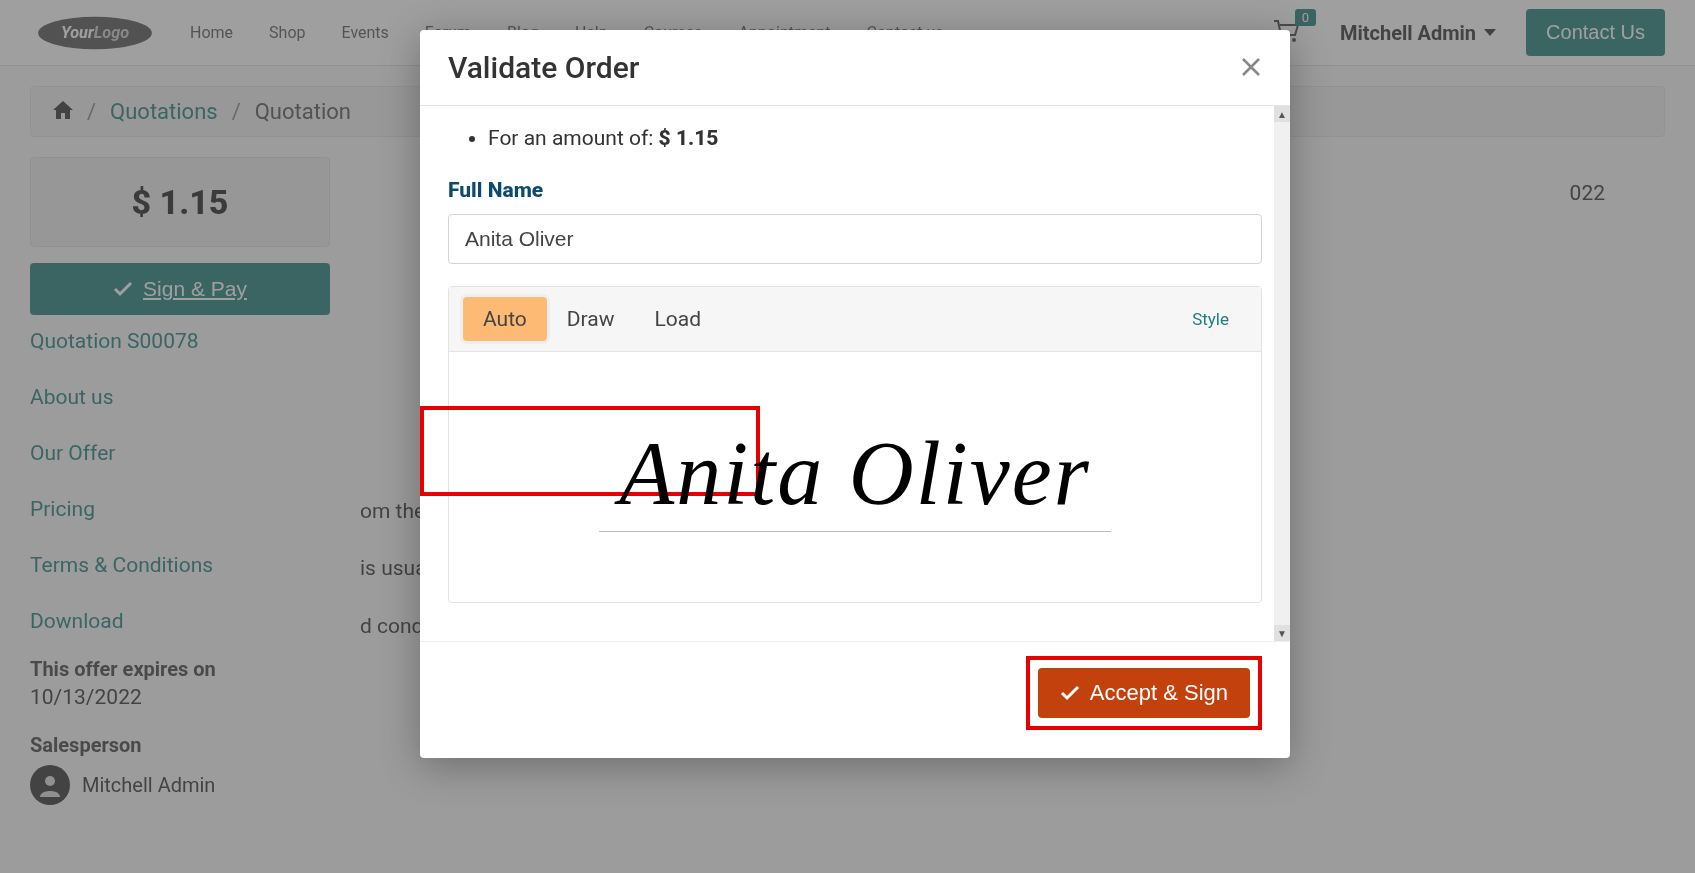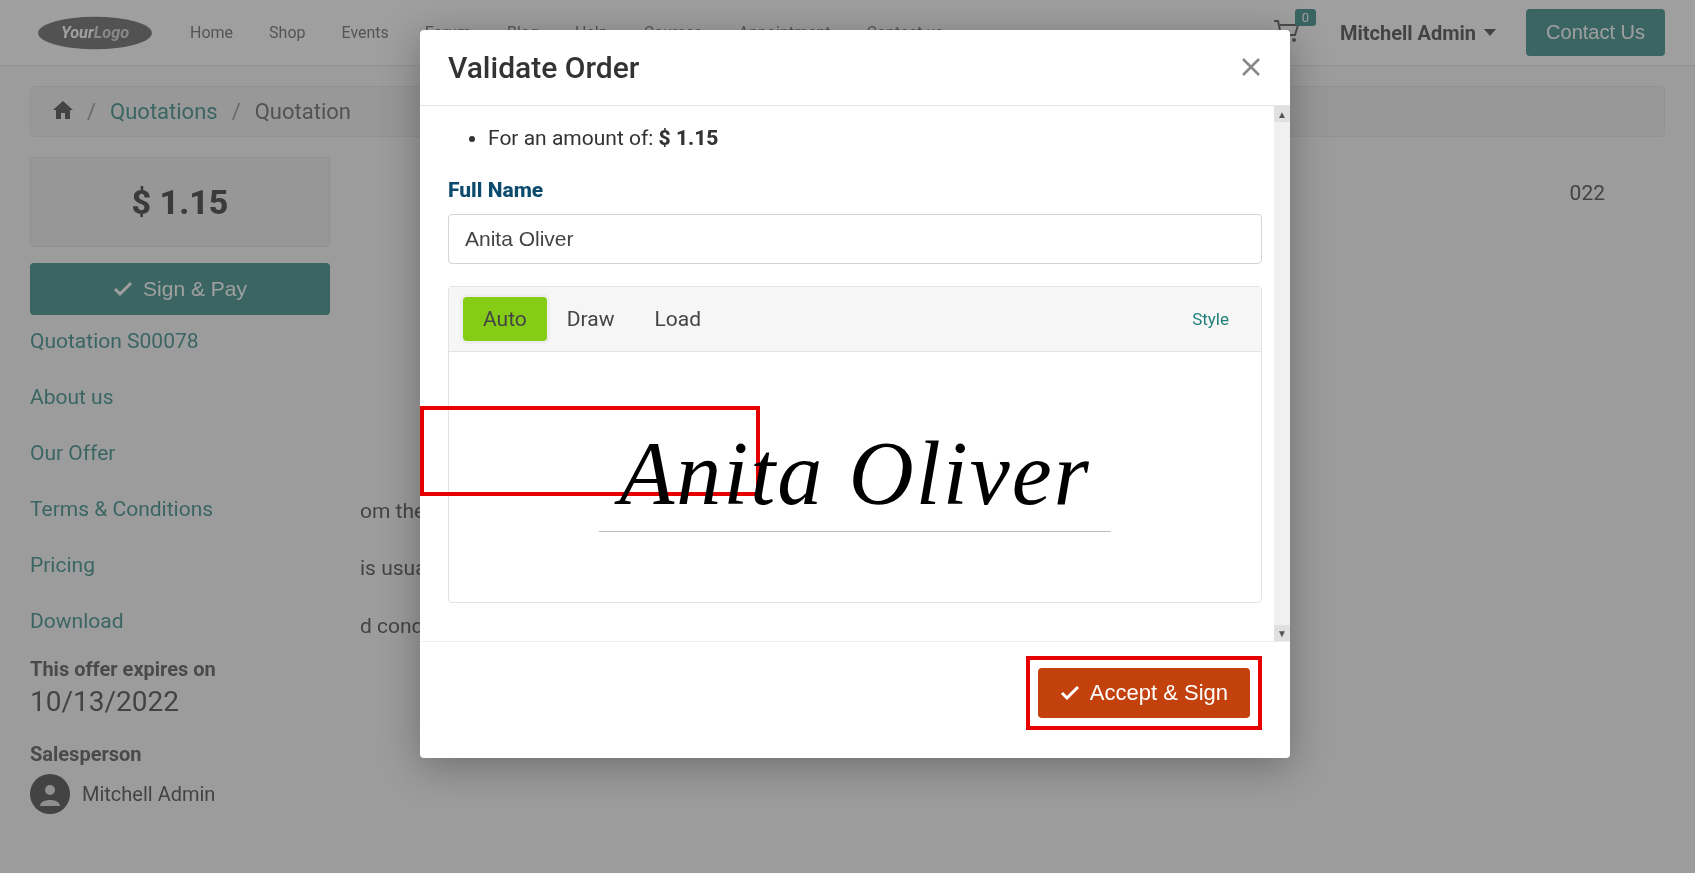--- a/index.html
+++ b/index.html
@@ -17,27 +17,27 @@
 .contact-btn { background: #1f7f7a; color: #fff; border: none; padding: 12px 20px; font-size: 20px; border-radius: 4px; cursor: pointer; }
 
 .page { padding: 20px 30px; display: flex; gap: 30px; }
 .breadcrumb { background: #f0f0f0; border: 1px solid #e2e2e2; border-radius: 4px; padding: 12px 22px; display: flex; align-items: center; gap: 14px; font-size: 22px; color: #1f7f7a; margin: 20px 30px 0 30px; }
 .breadcrumb .sep { color: #888; }
 .breadcrumb .cur { color: #555; }
 .breadcrumb .home-icon { color: #444; }
 
 .sidebar { width: 300px; }
 .pricebox { background: #eee; border: 1px solid #ddd; border-radius: 4px; padding: 24px 0; text-align: center; font-size: 34px; font-weight: 800; color: #222; margin-bottom: 16px; }
-.signpay-btn { width: 100%; background: #1f7f7a; color: #fff; border: none; padding: 14px 0; font-size: 21px; border-radius: 4px; display: flex; align-items: center; justify-content: center; gap: 10px; margin-bottom: 14px; cursor: pointer; }
+.signpay-btn { width: 100%; background: #1f7f7a; color: #fff; border: none; padding: 14px 0; font-size: 21px; border-radius: 4px; display: flex; align-items: center; justify-content: center; gap: 10px; margin-bottom: 14px; cursor: pointer; text-decoration: underline; }
 .btn-row { display: flex; gap: 10px; margin-bottom: 24px; }
 .dark-btn { flex: 1; background: #403c3c; color: #fff; border: none; padding: 12px 0; font-size: 20px; border-radius: 4px; display: flex; align-items: center; justify-content: center; gap: 8px; cursor: pointer; }
 .sidelinks { display: flex; flex-direction: column; gap: 32px; font-size: 21px; color: #1f7f7a; margin-bottom: 24px; }
 .sidelinks span { cursor: pointer; }
 .expire-label { font-weight: 700; color: #444; font-size: 20px; margin-bottom: 4px; }
-.expire-date { font-size: 28px; color: #333; margin-bottom: 24px; }
+.expire-date { font-size: 21px; color: #333; margin-bottom: 24px; }
 .sp-label { font-weight: 700; color: #444; font-size: 20px; margin-bottom: 8px; }
 .sp-person { display: flex; align-items: center; gap: 12px; font-size: 20px; color: #333; }
 .avatar { width: 40px; height: 40px; border-radius: 50%; background: #333; display: flex; align-items: center; justify-content: center; }
 
 .maincol { flex: 1; padding-top: 20px; font-size: 21px; color: #333; }
 .maincol p { margin-bottom: 24px; line-height: 1.6; }
 .maincol .right-date { text-align: right; padding-right: 60px; }
 .maincol em { font-style: italic; }
 
 
@@ -49,21 +49,21 @@
 
 .modal-body { padding: 10px 28px 20px 28px; overflow-y: auto; position: relative; }
 .amount-line { list-style: disc; margin: 10px 0 28px 40px; font-size: 21px; color: #333; }
 .amount-line strong { font-weight: 800; }
 .fn-label { font-weight: 800; font-size: 21px; color: #0c4a6e; margin-bottom: 12px; }
 .fn-input { width: 100%; border: 1px solid #d4d4d4; border-radius: 4px; font-size: 21px; padding: 12px 16px; color: #444; margin-bottom: 22px; }
 
 .sig-tabs-wrap { border: 1px solid #e3e3e3; border-radius: 4px; margin-bottom: 18px; }
 .sig-tabs { display: flex; align-items: center; background: #f6f6f6; border-bottom: 1px solid #e3e3e3; padding: 10px 14px; }
 .tab { font-size: 21px; color: #444; padding: 10px 20px; border-radius: 4px; cursor: pointer; }
-.tab.active { background: #84cc16; box-shadow: 0 0 0 3px #eee; }
+.tab.active { background: #fdba74; box-shadow: 0 0 0 3px #eee; }
 .tab-spacer { flex: 1; }
 .style-link { color: #1f7f7a; font-size: 17px; cursor: pointer; padding: 10px 18px; }
 .sig-canvas { height: 250px; display: flex; align-items: center; justify-content: center; position: relative; }
 .sig-canvas .sig-text { font-size: 90px; color: #000; font-style: italic; font-family: "Brush Script MT", "Segoe Script", cursive; border-bottom: 1px solid #bbb; padding: 0 20px 6px 20px; letter-spacing: 2px; }
 .red-box-tabs { position: absolute; border: 4px solid #e60000; width: 340px; height: 90px; top: 300px; left: 0; pointer-events: none; }
 
 .modal-footer { padding: 14px 28px 28px 28px; display: flex; justify-content: flex-end; border-top: 1px solid #eee;}
 .accept-btn { background: #c2410c; color: #fff; border: none; font-size: 22px; padding: 12px 22px; border-radius: 4px; display: flex; align-items: center; gap: 10px; cursor: pointer; }
 .red-box-accept { border: 4px solid #e60000; padding: 8px; display: inline-flex; }
 
@@ -129,22 +129,22 @@
     <button class="signpay-btn">
       <svg width="20" height="16" viewBox="0 0 20 16">
           <path d="M2 8 L7 13 L18 2" fill="none" stroke="#fff" stroke-width="3"></path>
         </svg>
       <span>Sign &amp; Pay</span>
     </button>
     <div class="sidelinks">
       <span>Quotation S00078</span>
       <span>About us</span>
       <span>Our Offer</span>
+      <span>Pricing</span>
       <span>Terms &amp; Conditions</span>
-      <span>Pricing</span>
       <span>Download</span>
     </div>
     <div class="expire-label">This offer expires on</div>
     <div class="expire-date">10/13/2022</div>
     <div class="sp-label">Salesperson</div>
     <div class="sp-person">
       <span class="avatar">
         <svg width="24" height="24" viewBox="0 0 24 24">
             <circle cx="12" cy="8" r="5" fill="#ddd"></circle>
             <path d="M2 24 C2 16 22 16 22 24" fill="#ddd"></path>

